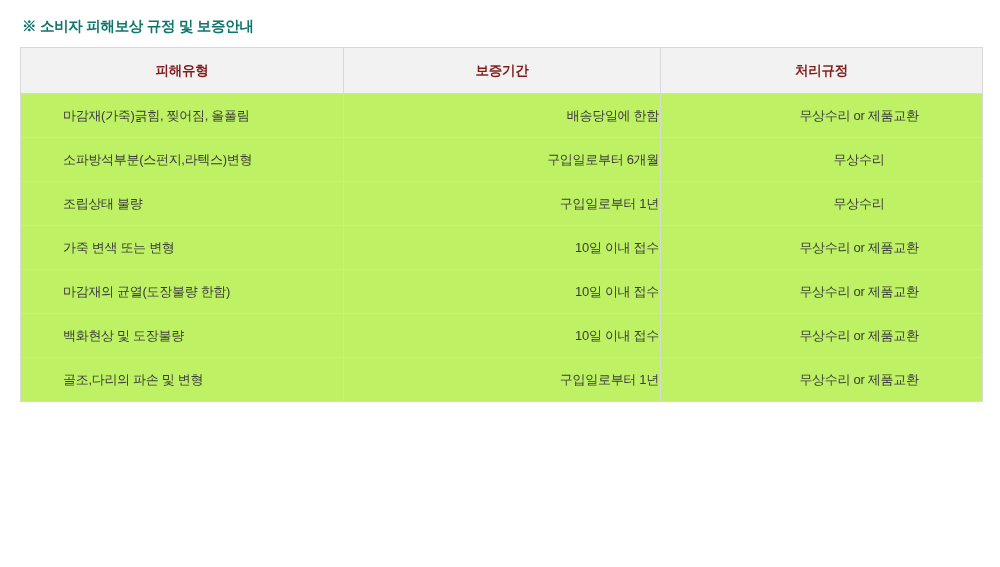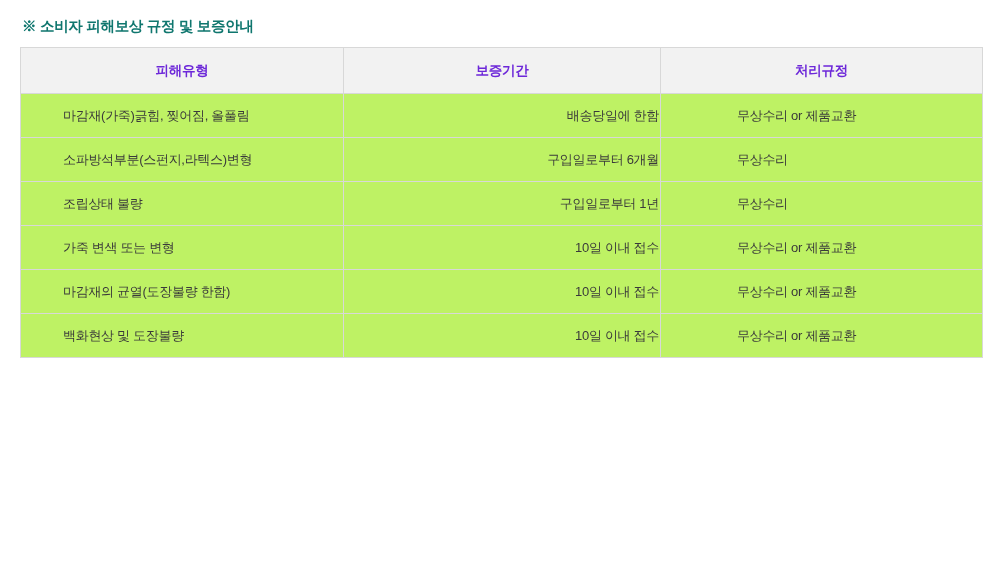--- a/index.html
+++ b/index.html
@@ -42,34 +42,34 @@
     font-size: 13px;
     letter-spacing: -0.3px;
     color: #3a3a3a;
     font-weight: normal;
     box-sizing: border-box;
   }
   table.warranty thead th {
     background: #f2f2f2;
     text-align: center;
     font-weight: bold;
-    color: #6d28d9;
+    color: #7f1d1d;
     height: 46px;
     font-size: 13.5px;
   }
   table.warranty tbody td {
     background: #bef264;
   }
   .col-type   { width: 323px; }
   .col-period { width: 317px; }
   .col-rule   { width: 322px; }
 
   td.cell-type   { text-align: left; padding-left: 42px; }
   td.cell-period { text-align: right; padding-left: 76px; }
-  td.cell-rule   { text-align: left; padding-left: 76px; margin-left: 7px; }
+  td.cell-rule   { text-align: center; padding-left: 76px; margin-left: 7px; }
 </style>
 </head>
 <body>
 
 <div class="page">
 
   <div class="notice-title">※ 소비자 피해보상 규정 및 보증안내</div>
 
   <table class="warranty">
     <colgroup>
@@ -108,16 +108,21 @@
       <tr>
         <td class="cell-type">마감재의 균열(도장불량 한함)</td>
         <td class="cell-period">10일 이내 접수</td>
         <td class="cell-rule">무상수리 or 제품교환</td>
       </tr>
       <tr>
         <td class="cell-type">백화현상 및 도장불량</td>
         <td class="cell-period">10일 이내 접수</td>
         <td class="cell-rule">무상수리 or 제품교환</td>
       </tr>
+      <tr>
+        <td class="cell-type">골조,다리의 파손 및 변형</td>
+        <td class="cell-period">구입일로부터 1년</td>
+        <td class="cell-rule">무상수리 or 제품교환</td>
+      </tr>
     </tbody>
   </table>
 
 </div>
 
 </body></html>

